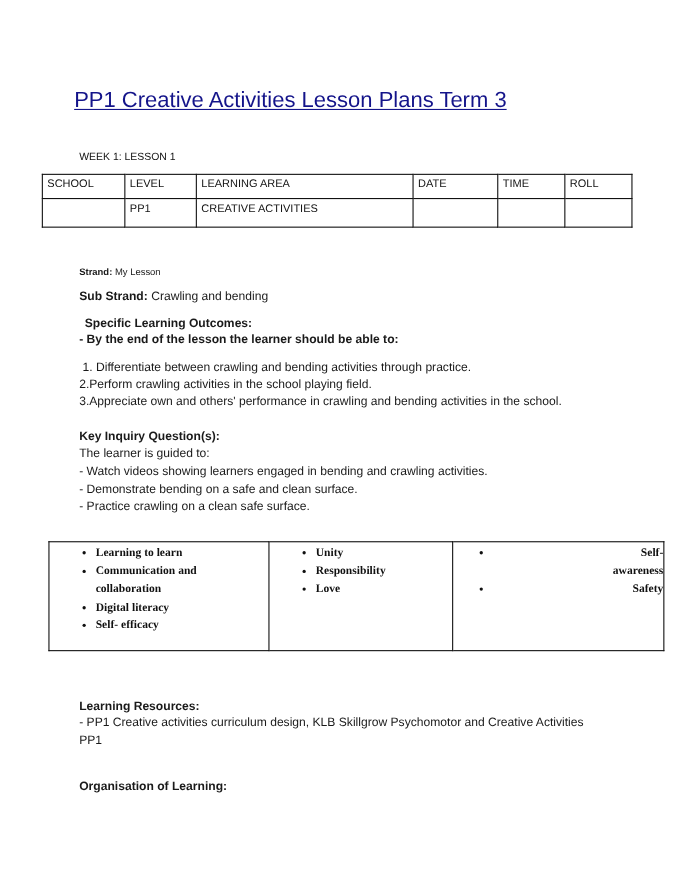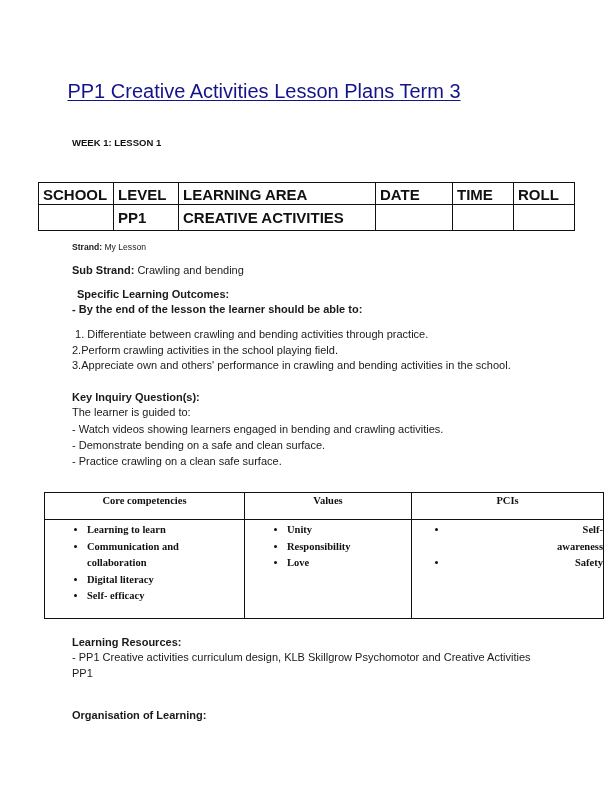--- a/index.html
+++ b/index.html
@@ -26,33 +26,32 @@
       color: #14148a;
       text-decoration: underline;
       text-underline-offset: 2px;
       text-decoration-thickness: 1px;
     }
     .week-label {
       position: absolute;
       top: 137px;
       left: 72px;
       font-size: 9.5px;
-      font-weight: bold;
+      font-weight: normal;
       color: #111;
     }
     table.info {
       position: absolute;
       top: 158px;
       left: 38px;
       width: 536px;
       border-collapse: collapse;
-      font-size: 15px;
-      font-weight: bold;
+      font-size: 10px;
+      font-weight: normal;
       table-layout: fixed;
-      margin-top: 24px;
     }
     table.info td {
       border: 1px solid #111;
       height: 22px;
       padding: 0 4px;
       vertical-align: top;
       padding-top: 3px;
       box-sizing: border-box;
       color: #111;
     }
@@ -166,25 +165,20 @@
 <div class="sec" style="top:437px;">- Demonstrate bending on a safe and clean surface.</div>
 <div class="sec" style="top:453px;">- Practice crawling on a clean safe surface.</div>
 
 <table class="comp">
   <colgroup>
     <col style="width:200px">
     <col style="width:167px">
     <col style="width:192px">
   </colgroup>
   <tbody>
-      <tr>
-    <th>Core competencies</th>
-    <th>Values</th>
-    <th>PCIs</th>
-  </tr>
   <tr>
     <td>
       <ul>
         <li>Learning to learn</li>
         <li style="padding-right:40px;">Communication and collaboration</li>
         <li>Digital literacy</li>
         <li>Self- efficacy</li>
       </ul>
     </td>
     <td>

